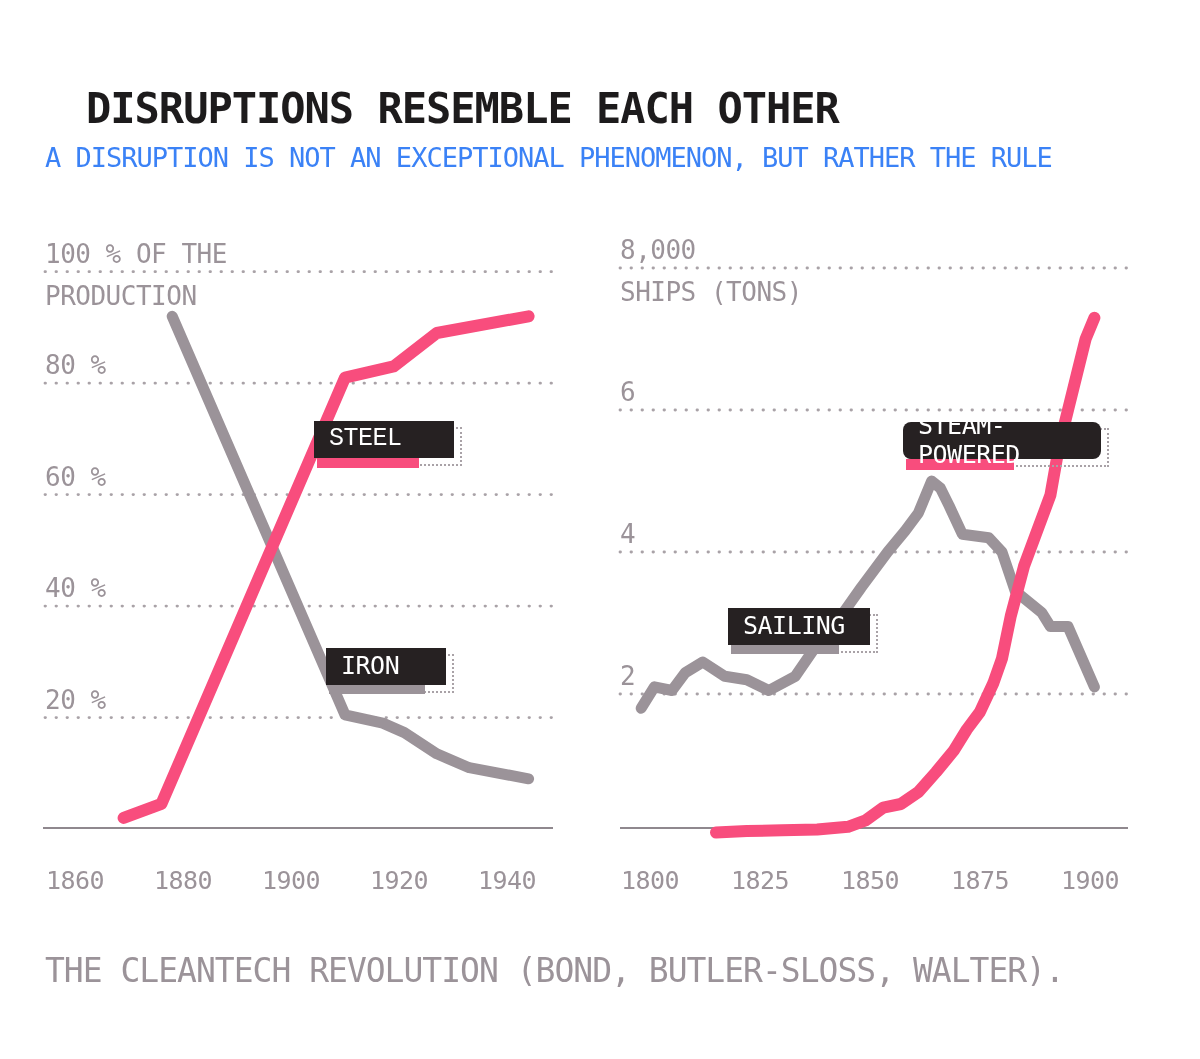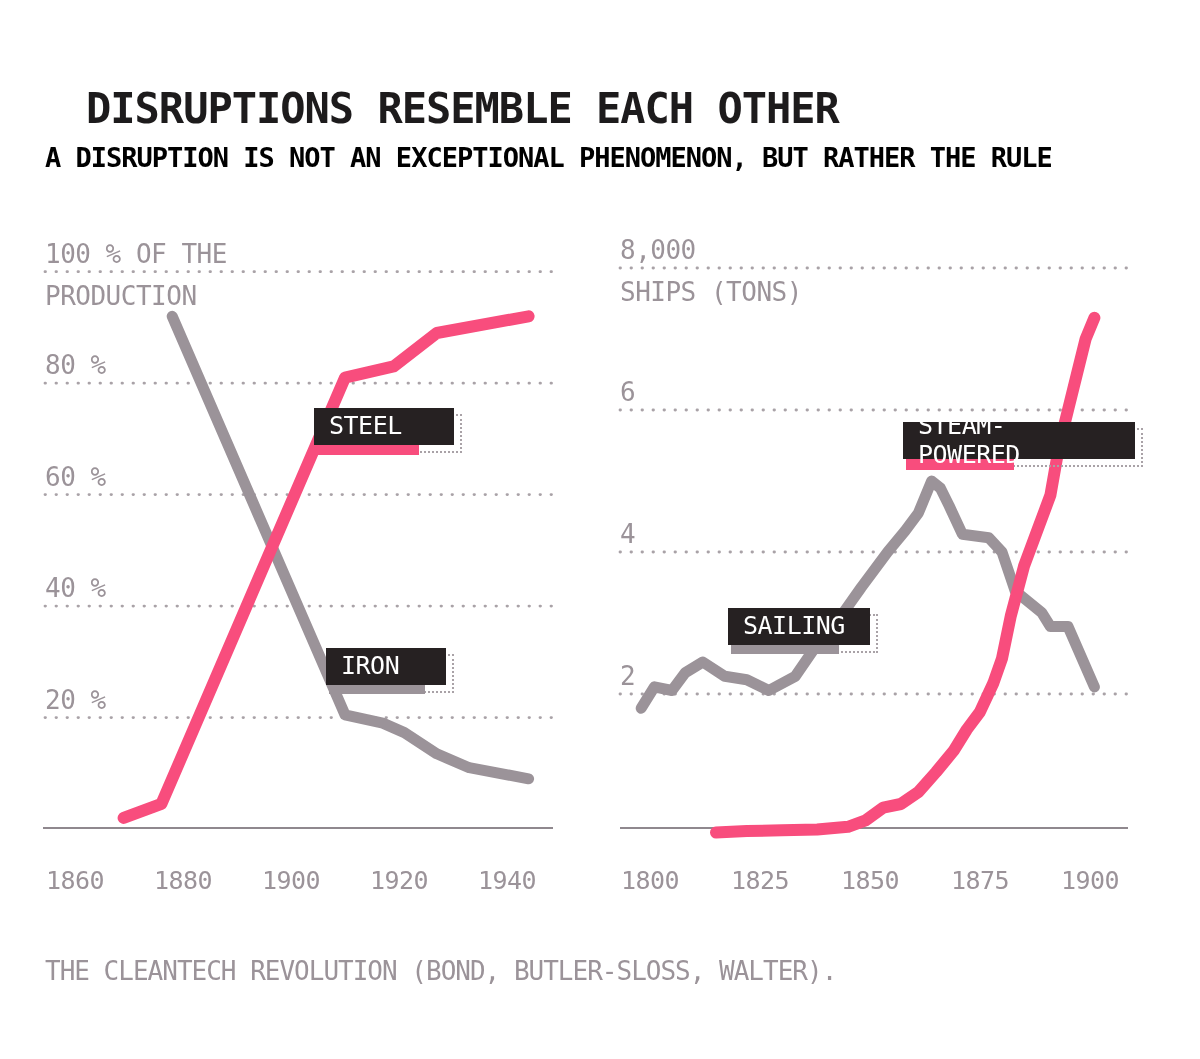--- a/index.html
+++ b/index.html
@@ -10,26 +10,26 @@
     font-family:"DejaVu Sans Mono", monospace;
     overflow:hidden;
   }
   .title{
     position:absolute;left:45px;top:84px;
     font-size:42px;font-weight:bold;letter-spacing:-1px;
     color:#1d1b1c;white-space:nowrap;margin-left:41px;
   }
   .subtitle{
     position:absolute;left:45px;top:142px;
-    font-size:27px;font-weight:bold;letter-spacing:-1px;
-    color:#000000;white-space:nowrap;
+    font-size:27px;font-weight:normal;letter-spacing:-1px;
+    color:#3b82f6;white-space:nowrap;
   }
   .footer{
     position:absolute;left:45px;top:954px;
-    font-size:26px;letter-spacing:-1px;line-height:34px;
+    font-size:33px;letter-spacing:-1px;line-height:34px;
     color:#9b9399;white-space:nowrap;
   }
   svg#charts{position:absolute;left:0;top:0;}
   svg text{
     font-family:"DejaVu Sans Mono", monospace;
     letter-spacing:-0.5px;
   }
   .series-label{position:absolute;z-index:5;}
   .series-label .shadow{
     position:absolute;left:6px;top:6px;right:-8px;bottom:-8px;
@@ -94,33 +94,33 @@
       <polyline points="641.2,708.2 654.4,686.9 672.0,690.5 685.2,672.7 702.8,662.0 724.8,676.3 746.8,679.8 768.8,690.5 795.2,676.3 817.2,644.3 843.6,612.4 861.2,587.5 887.6,552.0 905.2,530.7 918.4,513.0 931.6,481.0 940.4,488.1 949.2,505.9 962.4,534.3 988.8,537.8 1002.0,552.0 1015.2,591.0 1028.4,601.7 1041.6,612.4 1050.4,626.5 1068.0,626.5 1094.4,686.9" fill="none" stroke="#9b9399" stroke-width="11" stroke-linecap="round" stroke-linejoin="round"></polyline>
       <polyline points="716.0,832.5 746.8,831.0 782.0,830.3 817.2,829.6 848.0,826.8 865.6,820.4 883.2,807.6 900.8,804.0 918.4,792.0 936.0,772.1 953.6,750.8 966.8,729.5 980.0,711.8 993.2,683.4 1002.0,658.5 1010.8,615.9 1024.0,566.2 1037.2,530.7 1050.4,495.2 1059.2,445.5 1068.0,410.0 1076.8,374.5 1085.6,339.0 1094.4,317.7" fill="none" stroke="#f84d7d" stroke-width="12" stroke-linecap="round" stroke-linejoin="round"></polyline>
     </svg>
 
   <div id="labels">
       <div class="series-label" style="left: 326px; top: 648px;">
         <div class="shadow"></div>
         <div class="box" style="width: 120px;">IRON</div>
         <div class="underline" style="top: 37px; width: 96px; height: 9px; background: rgb(155, 147, 153);"></div>
       </div>
-      <div class="series-label" style="left: 314px; top: 408px;">
+      <div class="series-label" style="left: 314px; top: 421px; font-family: Liberation Mono, monospace;">
         <div class="shadow"></div>
         <div class="box" style="width: 140px;">STEEL</div>
         <div class="underline" style="top: 37px; width: 102px; height: 10px; background: rgb(248, 77, 125);"></div>
       </div>
       <div class="series-label" style="left: 728px; top: 608px;">
         <div class="shadow"></div>
         <div class="box" style="width: 142px;">SAILING</div>
         <div class="underline" style="top: 37px; width: 108px; height: 9px; background: rgb(155, 147, 153);"></div>
       </div>
       <div class="series-label" style="left: 903px; top: 422px;">
         <div class="shadow"></div>
-        <div class="box" style="width: 232px;">STEAM-POWERED</div>
+        <div class="box" style="width: 198px; border-radius: 8px;">STEAM-POWERED</div>
         <div class="underline" style="top: 37px; width: 108px; height: 11px; background: rgb(248, 77, 125);"></div>
       </div>
     </div>
 
   <div class="footer">
     <div>THE CLEANTECH REVOLUTION (BOND, BUTLER-SLOSS, WALTER).</div>
   </div>
 </div>
 
 </body></html>

